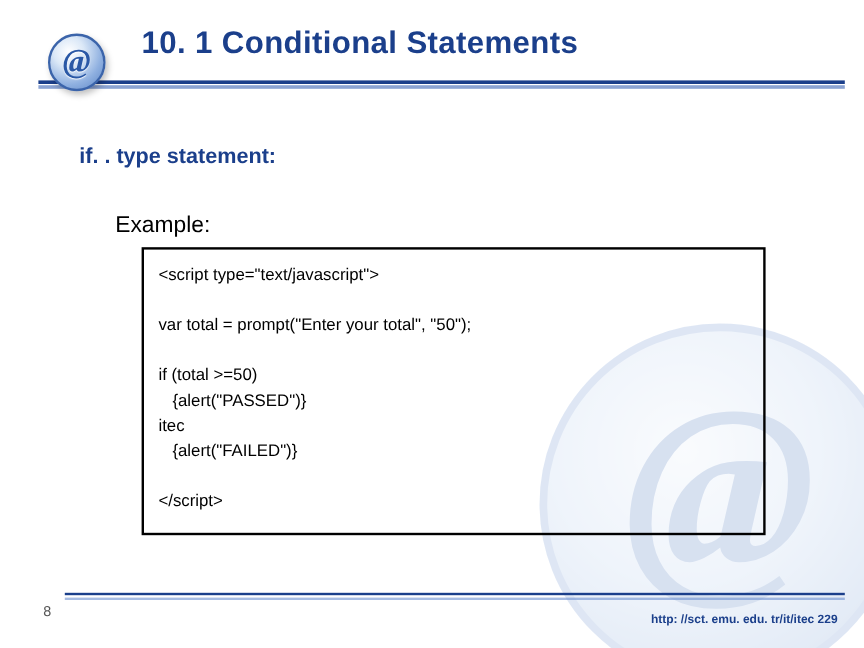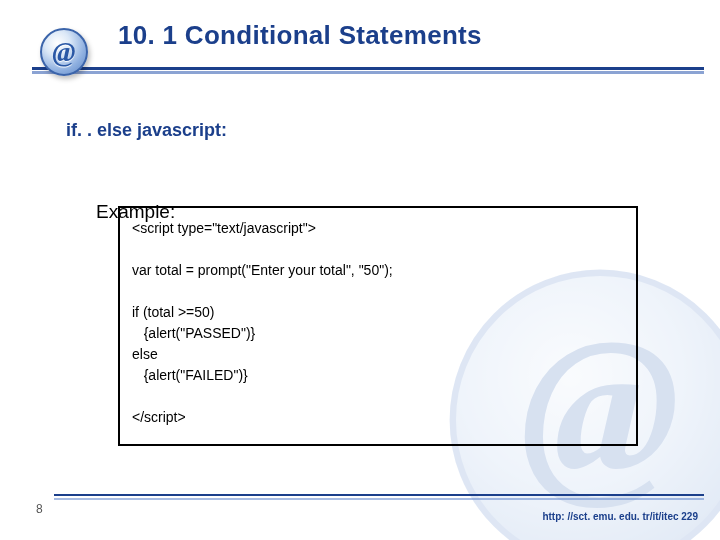--- a/index.html
+++ b/index.html
@@ -91,21 +91,20 @@
     font-size: 18px;
     font-weight: bold;
     color: #1b3f8b;
   }
   .example-label {
     position: absolute;
     left: 96px;
     top: 177px;
     font-size: 19px;
     color: #000;
-    margin-top: 24px;
   }
   .code-box {
     position: absolute;
     left: 118px;
     top: 206px;
     width: 520px;
     height: 240px;
     border: 2px solid #000;
     background: rgba(255,255,255,0.0);
     padding: 10px 12px;
@@ -172,31 +171,31 @@
     <div class="title-underline-bottom"></div>
   </div>
 
   <div class="logo">
     <div class="ring"></div>
     <div class="at">@</div>
   </div>
 
   <div class="title-text">10. 1  Conditional Statements</div>
 
-  <div class="subtitle">if. . else javascript:</div>
+  <div class="subtitle">if. . type statement:</div>
 
   <div class="example-label">Example:</div>
 
   <div class="code-box"><span>&lt;script type="text/javascript"&gt;</span>
 <span></span>
 <span>var total = prompt("Enter your total", "50");</span>
 <span></span>
 <span>if (total &gt;=50)</span>
 <span>   {alert("PASSED")}</span>
-<span>else</span>
+<span>itec</span>
 <span>   {alert("FAILED")}</span>
 <span></span>
 <span>&lt;/script&gt;</span></div>
 
   <div class="footer-line-1"></div>
   <div class="footer-line-2"></div>
 
   <div class="page-num">8</div>
   <div class="footer-url">http: //sct. emu. edu. tr/it/itec 229</div>
 

